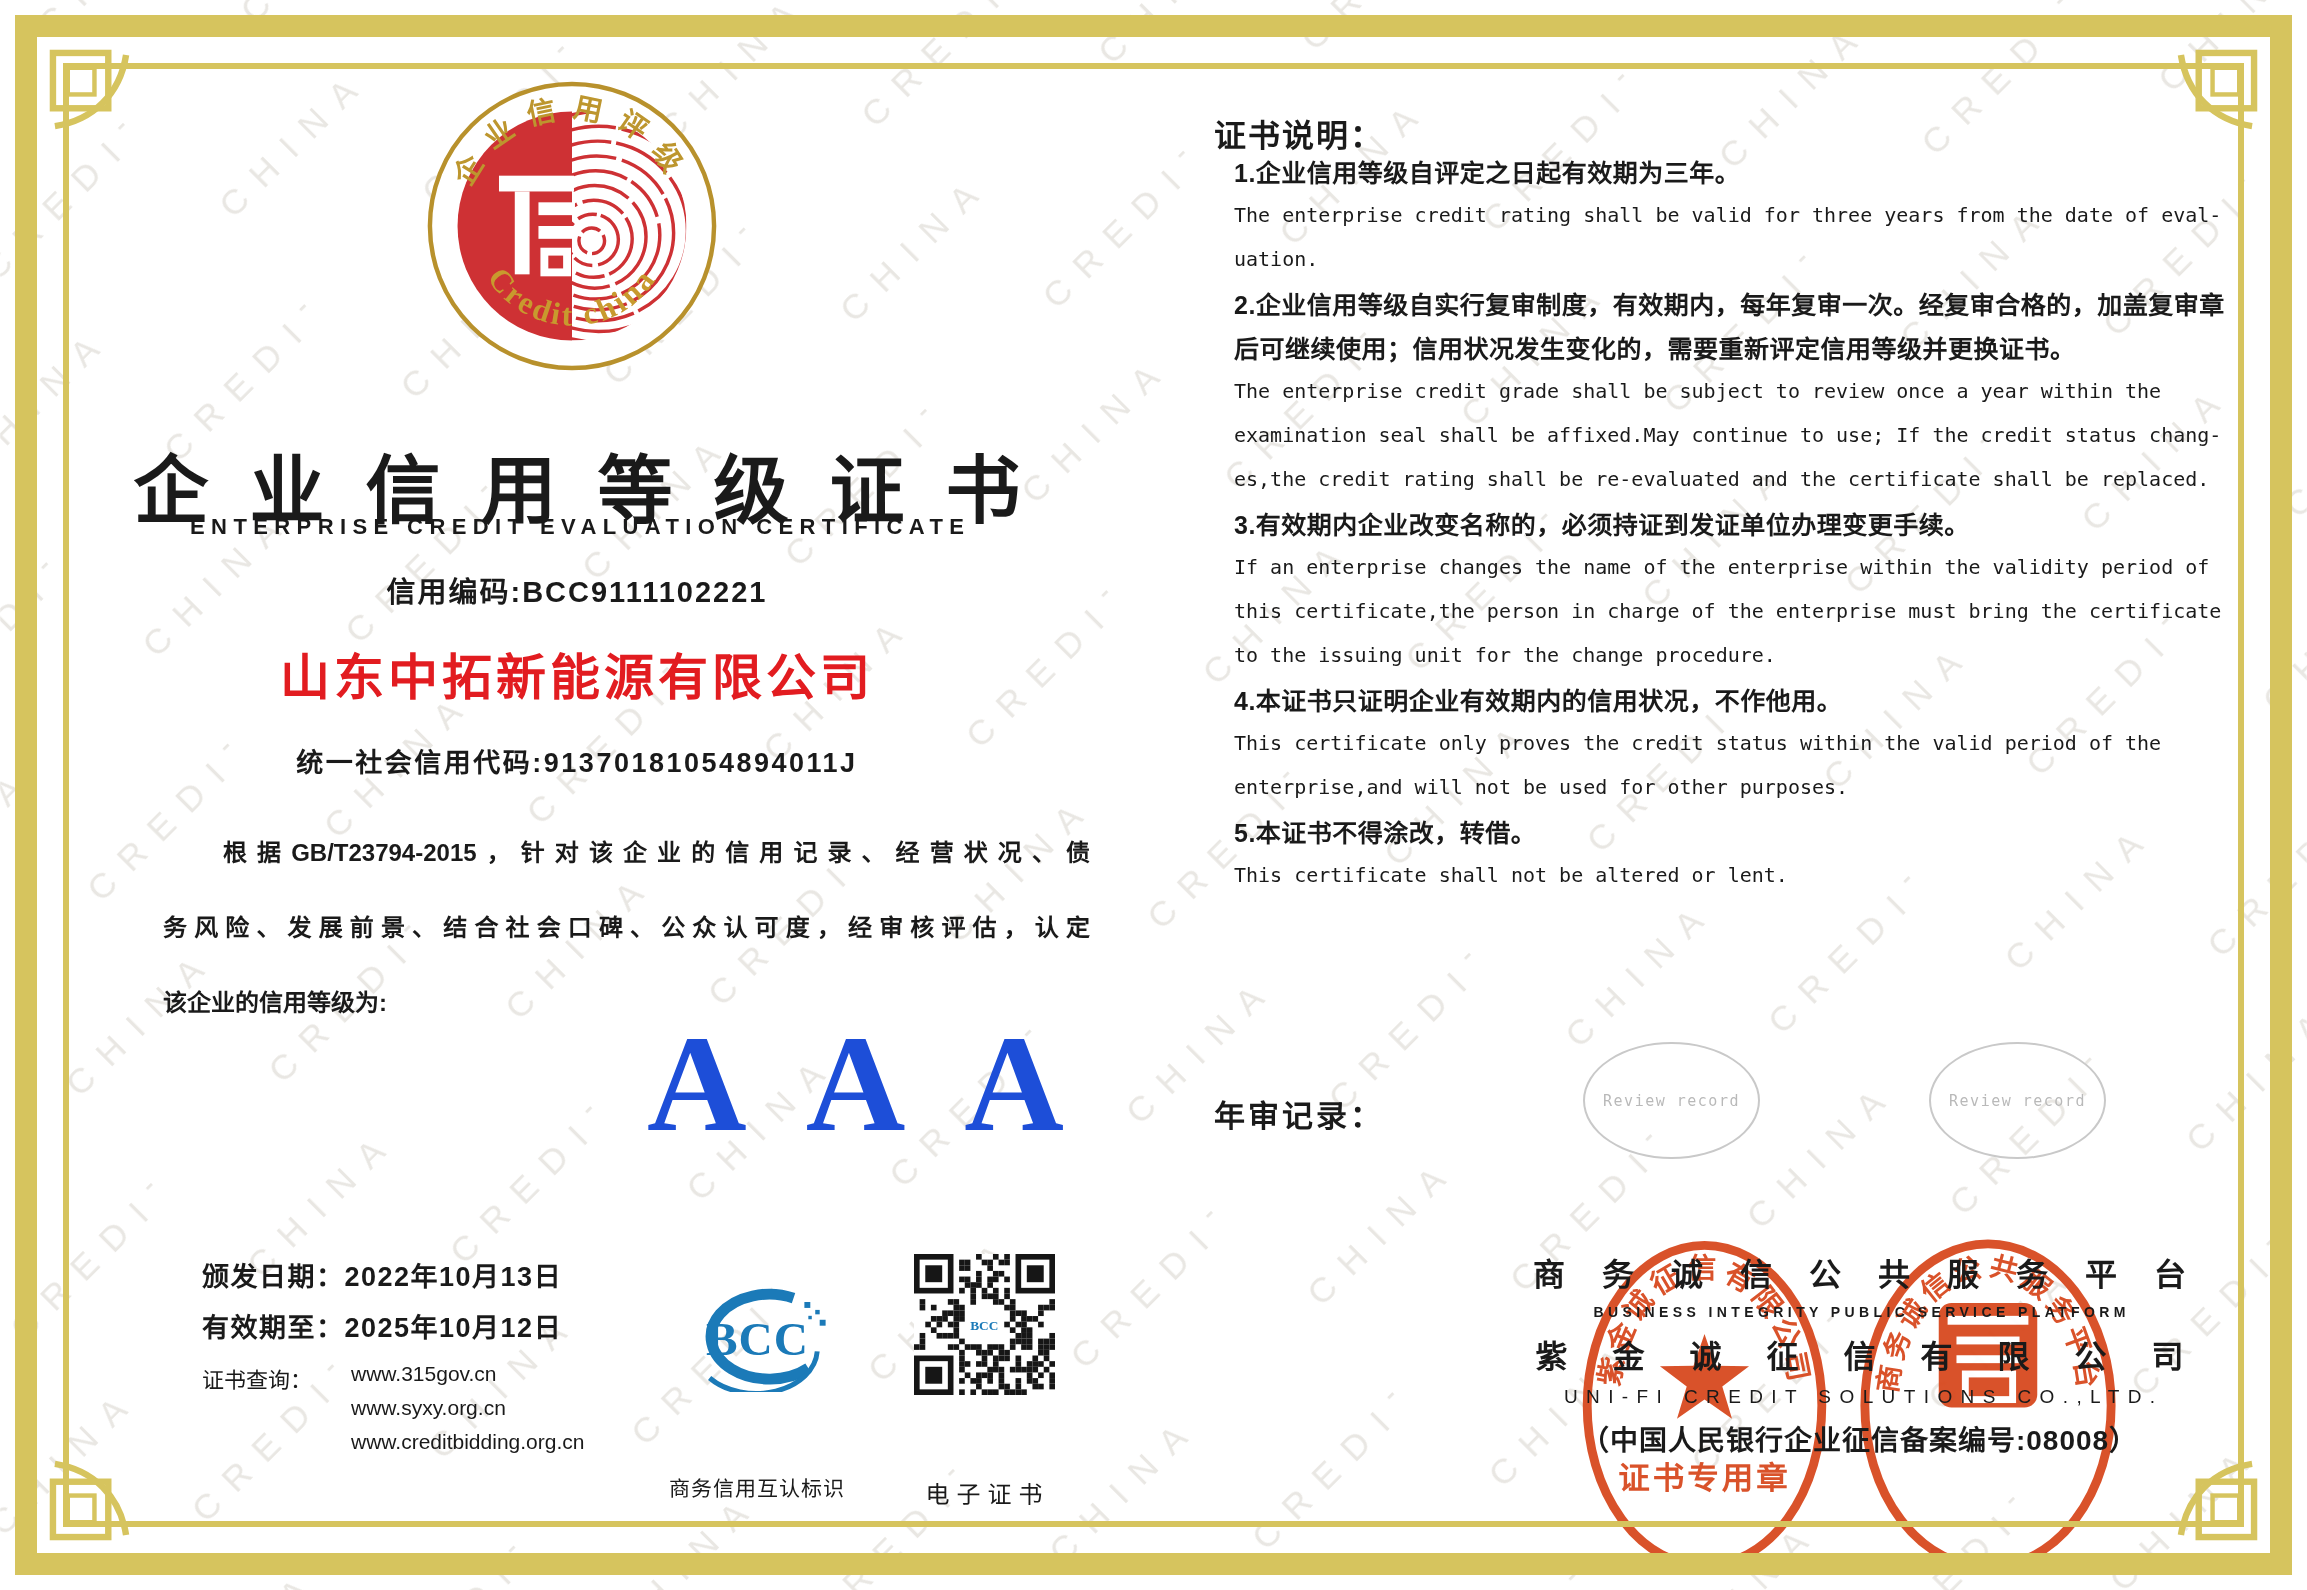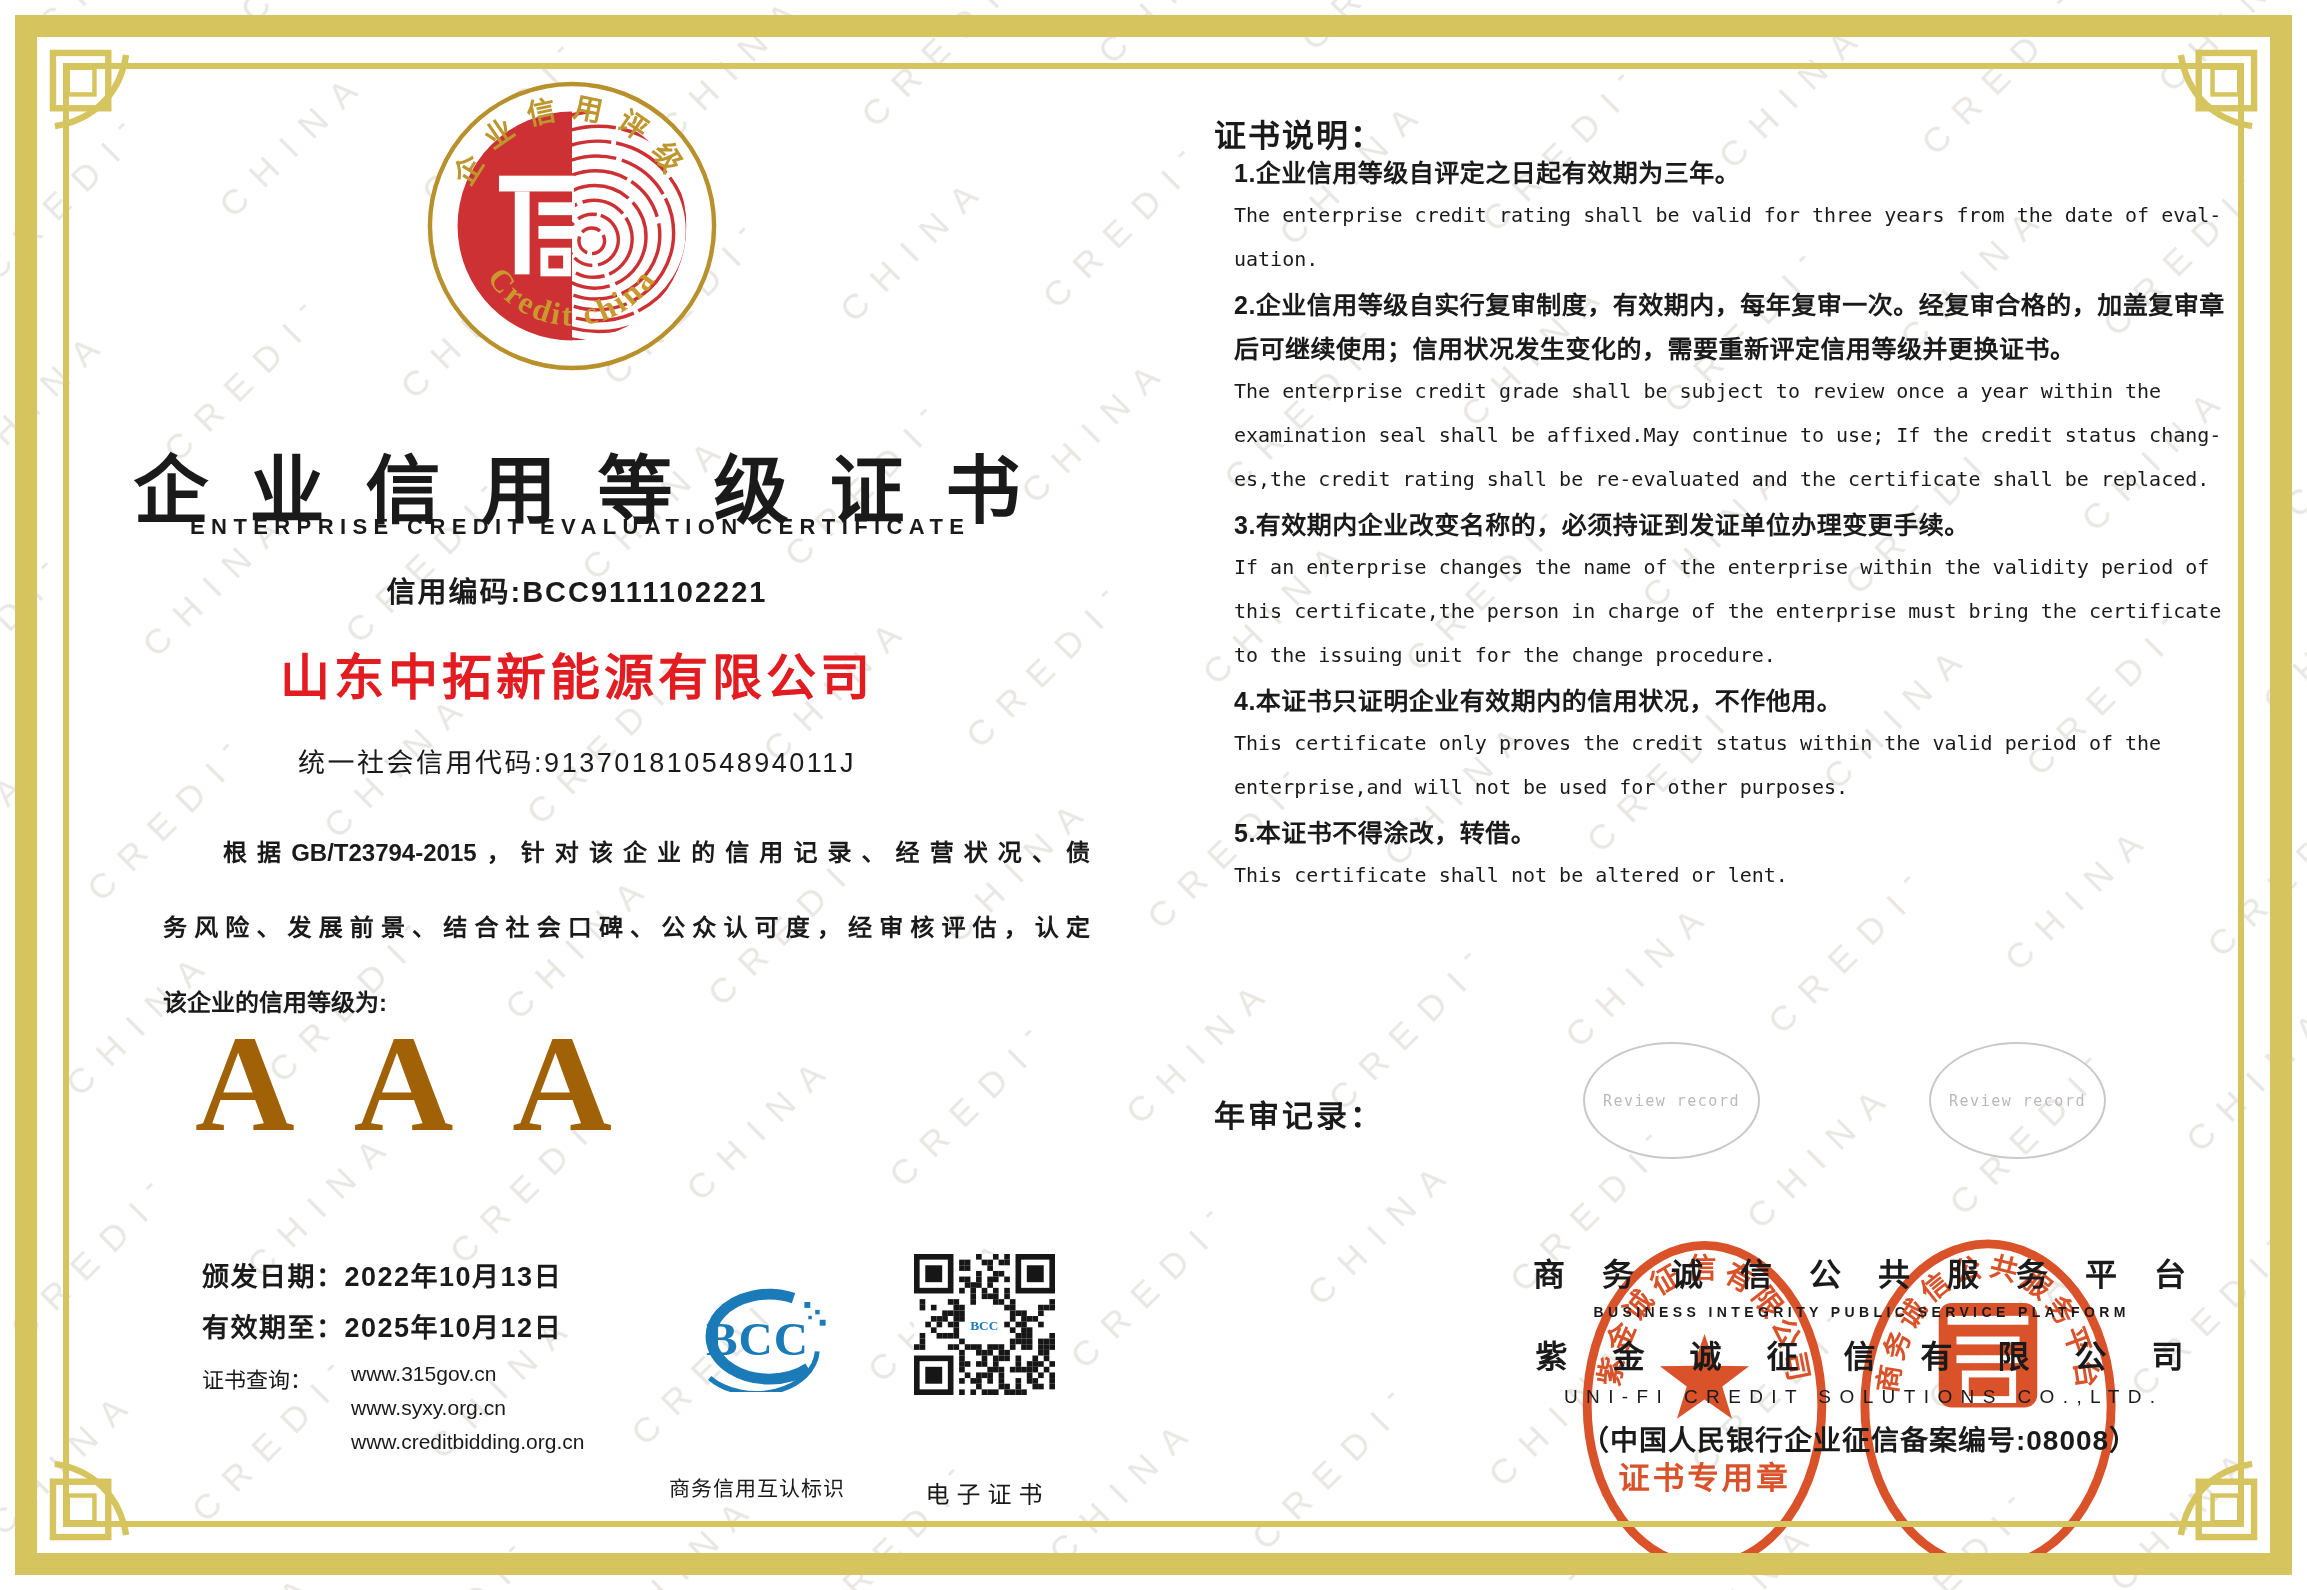--- a/index.html
+++ b/index.html
@@ -19,28 +19,28 @@
   
   .logo-svg{left:424px;top:78px;z-index:3;}
   .title-zh{left:49px;top:430px;width:1056px;text-align:center;font-size:75px;font-weight:bold;
             letter-spacing:41px;text-indent:41px;font-family:"Liberation Serif","DejaVu Serif",serif;z-index:3;}
   .title-en{left:49px;top:514px;width:1056px;text-align:center;font-size:22px;font-weight:bold;
             letter-spacing:6.4px;text-indent:6.4px;z-index:3;}
   .credit-code{left:49px;top:568px;width:1056px;text-align:center;font-size:29px;font-weight:bold;
             letter-spacing:2px;z-index:3;}
   .company{left:49px;top:637px;width:1056px;text-align:center;font-size:50px;font-weight:bold;
             letter-spacing:4px;color:#e21c20;z-index:3;}
-  .uscc{left:49px;top:741px;width:1056px;text-align:center;font-size:27px;font-weight:normal;
+  .uscc{left:49px;top:741px;width:1056px;text-align:center;font-size:27px;font-weight:bold;
             letter-spacing:2.5px;z-index:3;}
   .statement{left:163px;top:815px;width:927px;z-index:3;font-weight:bold;}
   .st-line{font-size:24px;line-height:75px;white-space:nowrap;}
   .st-line.j{text-align:justify;text-align-last:justify;white-space:normal;}
   .st-1{text-indent:60px;}
-  .rating{left:136px;top:1004px;width:987px;text-align:left;font-size:138px;font-weight:bold;
-          color:#a16207;letter-spacing:59px;text-indent:59px;
+  .rating{left:136px;top:1004px;width:987px;text-align:right;font-size:138px;font-weight:bold;
+          color:#1d4ed8;letter-spacing:59px;text-indent:59px;
           font-family:"Liberation Serif","DejaVu Serif",serif;z-index:3;}
   .date-line{left:202px;font-size:27px;font-weight:bold;letter-spacing:1.5px;z-index:3;}
   .d1{top:1255px;} .d2{top:1306px;}
   .query-label{left:202px;top:1362px;font-size:22px;z-index:3;}
   .url{left:351px;font-size:21px;z-index:3;}
   .u1{top:1362px;} .u2{top:1396px;} .u3{top:1430px;}
   .bcc-svg{left:681px;top:1288px;z-index:3;}
   .bcc-caption{left:656px;top:1472px;width:202px;text-align:center;font-size:21px;letter-spacing:1px;z-index:3;}
   .qr-svg{left:914px;top:1254px;z-index:3;}
   .qr-caption{left:904px;top:1475px;width:160px;text-align:center;font-size:24px;letter-spacing:7px;text-indent:7px;

